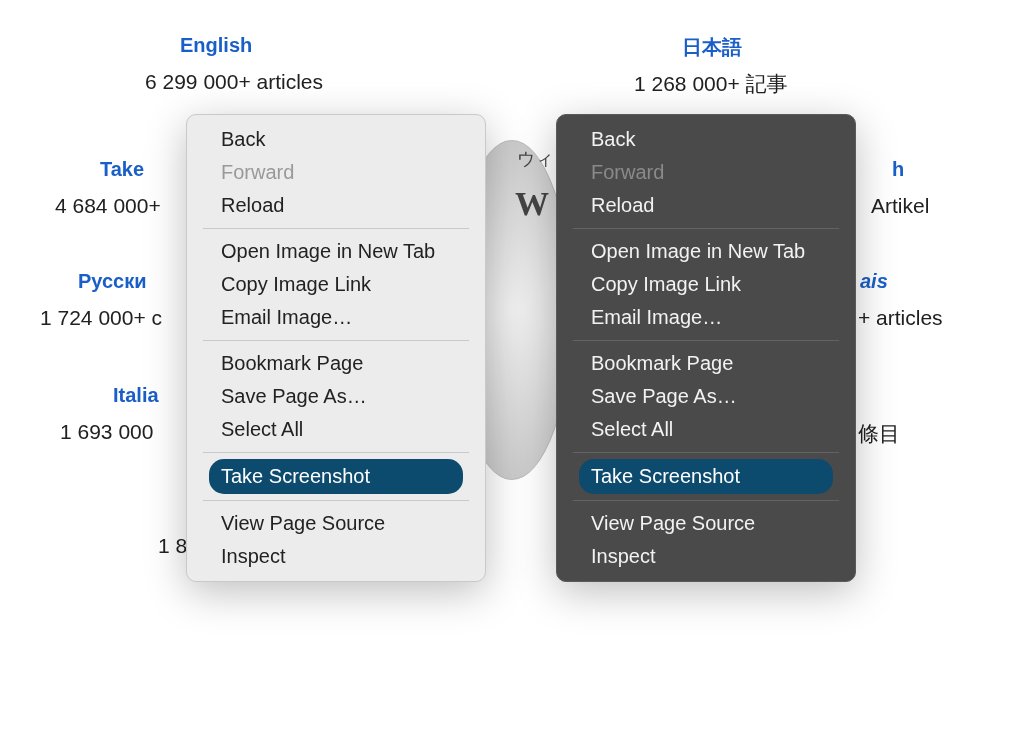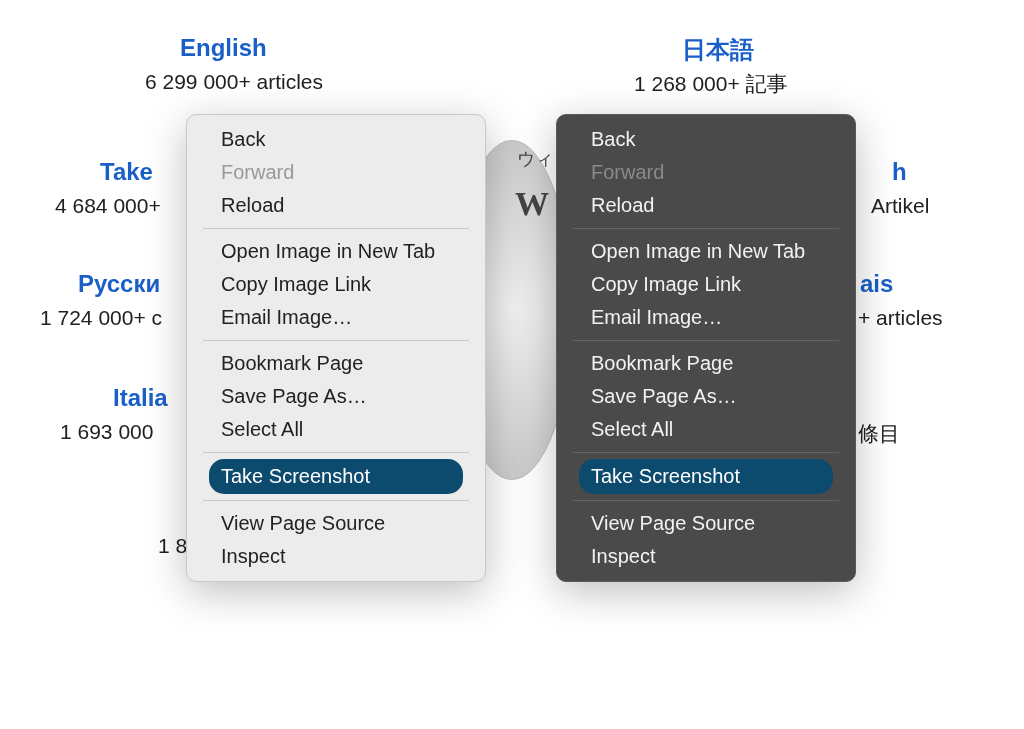--- a/index.html
+++ b/index.html
@@ -8,21 +8,21 @@
     height: 729px;
     background: #fff;
     font-family: -apple-system, "Helvetica Neue", Arial, sans-serif;
     position: relative;
     overflow: hidden;
   }
   .lang-link {
     position: absolute;
     color: #1a5fc8;
     font-weight: 700;
-    font-size: 24px;
+    font-size: 20px;
     text-align: center;
   }
   .lang-sub {
     position: absolute;
     color: #202122;
     font-size: 21px;
     text-align: center;
   }
   .logo {
     position: absolute;
@@ -86,21 +86,21 @@
   .en-t { left: 180px; top: 34px; }
   .en-s { left: 145px; top: 70px; }
   .ja-t { left: 682px; top: 34px; }
   .ja-s { left: 634px; top: 70px; }
   .es-t { left: 100px; top: 158px; }
   .es-s { left: 55px; top: 194px; }
   .de-t2 { left: 892px; top: 158px; }
   .de-s { left: 871px; top: 194px; }
   .ru-t { left: 78px; top: 270px; }
   .ru-s { left: 40px; top: 306px; }
-  .fr-t { left: 860px; top: 270px; }
+  .fr-t { left: 860px; top: 270px; font-style: italic; }
   .fr-s { left: 858px; top: 306px; }
   .it-t { left: 113px; top: 384px; }
   .it-s { left: 60px; top: 420px; }
   .zh-s { left: 858px; top: 420px; }
   .pt-s { left: 158px; top: 534px; }
 </style>
 </head>
 <body>
 
 <div class="logo">

